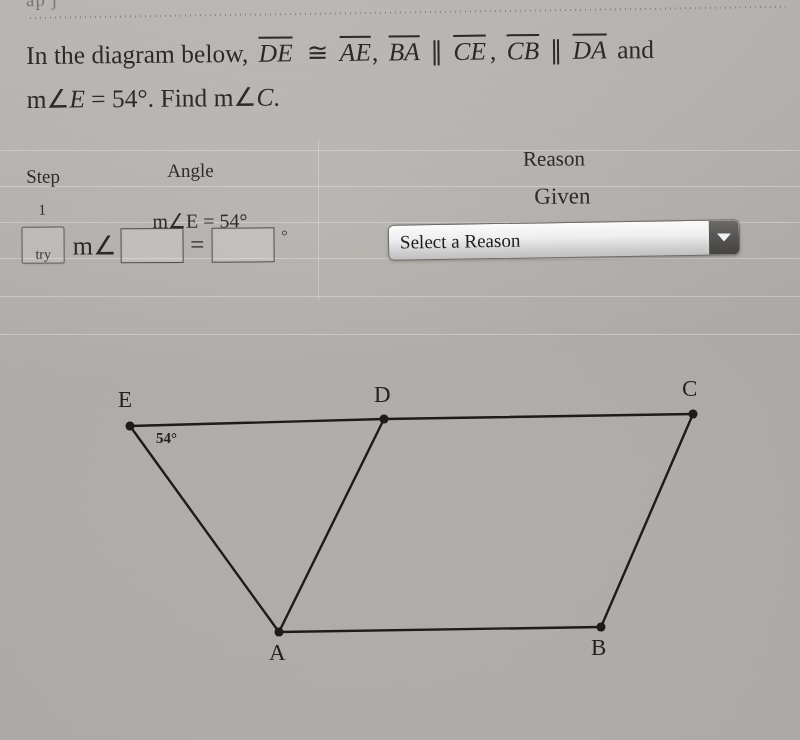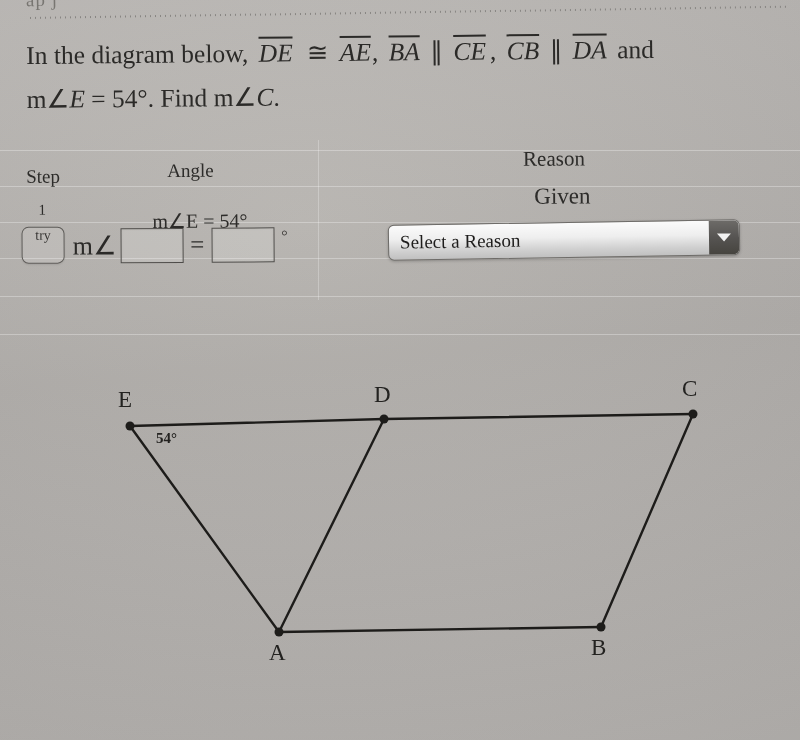--- a/index.html
+++ b/index.html
@@ -115,24 +115,24 @@
   #row1-reason { left: 534px; top: 37px; font-size: 23px; }
 
   
   #try-button {
     position: absolute;
     left: 21px;
     top: 77px;
     width: 41px;
     height: 35px;
     border: 1.6px solid #5d5b58;
-    border-radius: 7px;
+    border-radius: 2px;
     background: rgba(255,255,255,0.12);
     display: flex;
-    align-items: flex-start;
+    align-items: flex-end;
     justify-content: center;
     font-size: 14px;
     color: #3a3836;
     box-shadow: 0 1px 2px rgba(0,0,0,0.10);
   }
 
   
   #answer-row {
     position: absolute;
     left: 72px;

